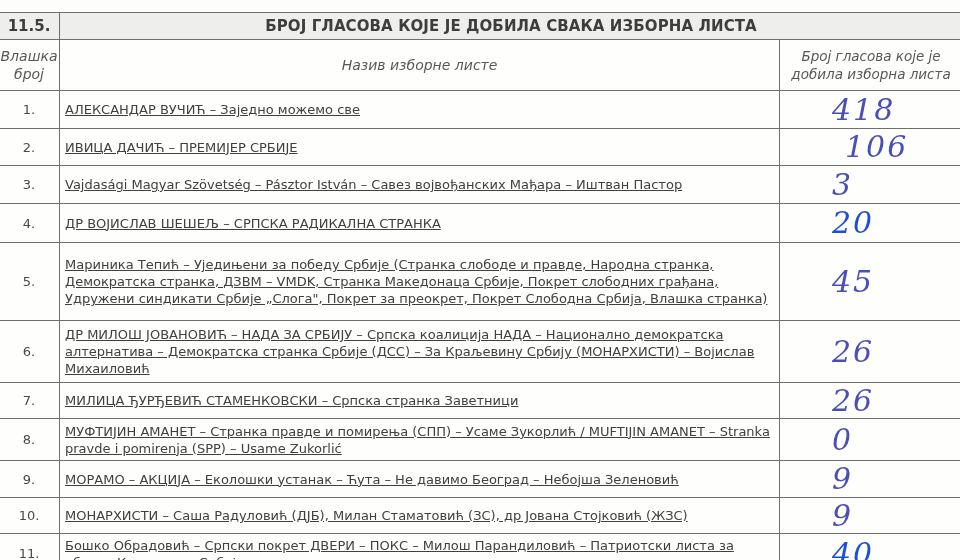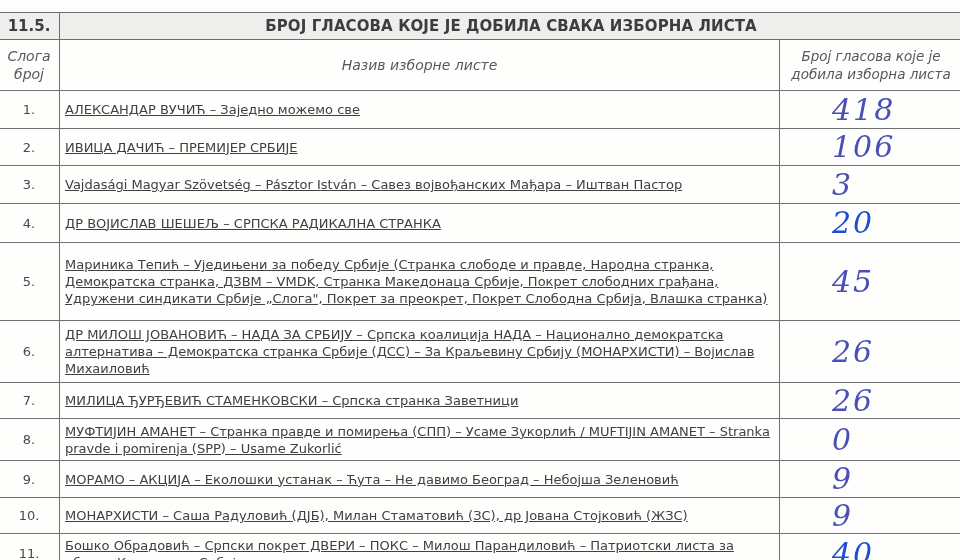--- a/index.html
+++ b/index.html
@@ -76,41 +76,41 @@
       <col class="c-name">
       <col class="c-votes">
     </colgroup>
     <tbody id="tbody">
       <tr>
         <td class="sec-num">11.5.</td>
         <td class="sec-title" colspan="2">БРОЈ ГЛАСОВА КОЈЕ ЈЕ ДОБИЛА СВАКА ИЗБОРНА ЛИСТА</td>
       </tr>
       <tr>
         <td class="hdr">
-          <div>Слога</div>
+          <div>Влашка</div>
           <div>број</div>
         </td>
         <td class="hdr">Назив изборне листе</td>
         <td class="hdr small">
           <div>Број гласова које је</div>
           <div>добила изборна листа</div>
         </td>
       </tr>
     <tr style="height: 38px;">
           <td class="num">1.</td>
           <td class="name">АЛЕКСАНДАР ВУЧИЋ – Заједно можемо све</td>
           <td class="votes">
             <span style="color: rgb(74, 79, 184);">418</span>
           </td>
         </tr>
         <tr style="height: 37px;">
           <td class="num">2.</td>
           <td class="name">ИВИЦА ДАЧИЋ – ПРЕМИЈЕР СРБИЈЕ</td>
           <td class="votes">
-            <span style="color: rgb(74, 79, 184);">106</span>
+            <span style="color: rgb(74, 79, 184); margin-left: 13px;">106</span>
           </td>
         </tr>
         <tr style="height: 38px;">
           <td class="num">3.</td>
           <td class="name">Vajdasági Magyar Szövetség – Pásztor István – Савез војвођанских Мађара – Иштван Пастор</td>
           <td class="votes">
             <span style="color: rgb(74, 79, 184);">3</span>
           </td>
         </tr>
         <tr style="height: 39px;">

